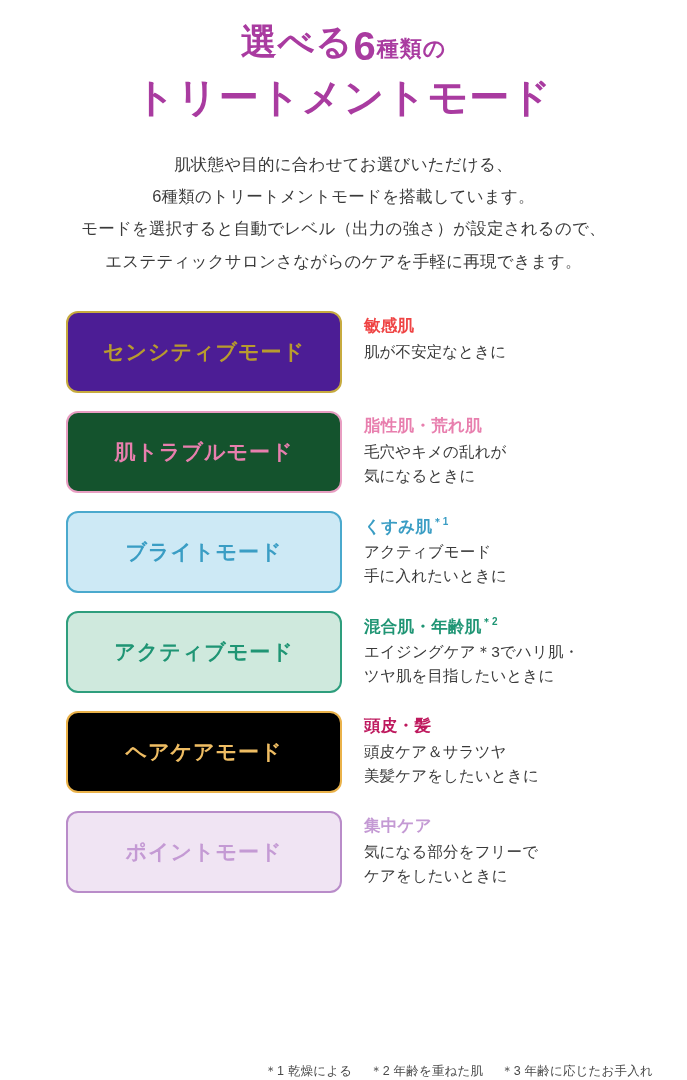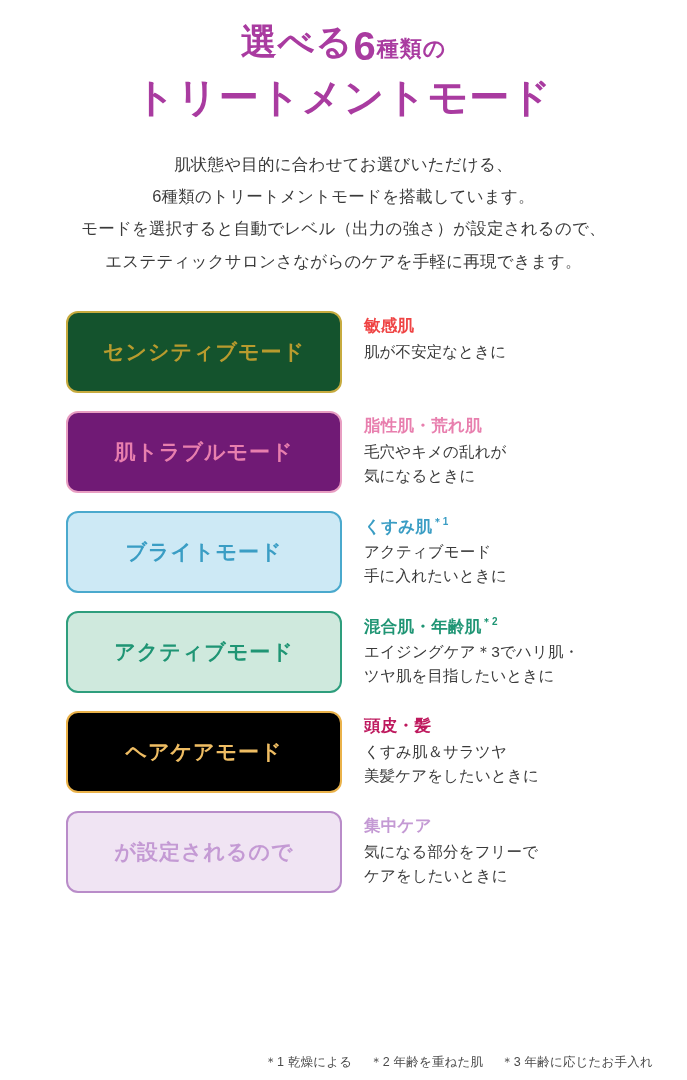--- a/index.html
+++ b/index.html
@@ -109,21 +109,21 @@
     line-height: 1.55;
     color: #3a3a3a;
     letter-spacing: 0.1px;
   }
   .mode-desc div { white-space: nowrap; }
 
   
   .footnotes {
     position: absolute;
     right: 34px;
-    bottom: 9px;
+    bottom: 0;
     font-size: 12.5px;
     color: #4a4a4a;
     letter-spacing: 0.2px;
     white-space: nowrap;
   }
   .footnotes span { margin-left: 14px; }
   .footnotes span:first-child { margin-left: 0; }
 </style>
 </head>
 <body>
@@ -138,35 +138,35 @@
 <div class="lead">
   <div>肌状態や目的に合わせてお選びいただける、</div>
   <div>6種類のトリートメントモードを搭載しています。</div>
   <div>モードを選択すると自動でレベル（出力の強さ）が設定されるので、</div>
   <div>エステティックサロンさながらのケアを手軽に再現できます。</div>
 </div>
 
 <div class="modes">
 
   <div class="mode-row">
-    <div class="mode-chip" style="background: #14532d; border-color: rgb(199, 171, 63);">
+    <div class="mode-chip" style="background: #4c1d95; border-color: rgb(199, 171, 63);">
       <span style="color: rgb(184, 155, 46);">センシティブモード</span>
     </div>
     <div class="mode-text">
       <div class="mode-title" style="color: #ef4444;">
         <span>敏感肌</span><sup></sup>
       </div>
       <div class="mode-desc">
         <div>肌が不安定なときに</div>
       </div>
     </div>
   </div>
 
   <div class="mode-row">
-    <div class="mode-chip" style="background: #701a75; border-color: rgb(232, 158, 194);">
+    <div class="mode-chip" style="background: #14532d; border-color: rgb(232, 158, 194);">
       <span style="color: rgb(232, 127, 174);">肌トラブルモード</span>
     </div>
     <div class="mode-text">
       <div class="mode-title" style="color: rgb(232, 127, 174);">
         <span>脂性肌・荒れ肌</span><sup></sup>
       </div>
       <div class="mode-desc">
         <div>毛穴やキメの乱れが</div>
         <div>気になるときに</div>
       </div>
@@ -205,29 +205,29 @@
 
   <div class="mode-row">
     <div class="mode-chip" style="background: #000000; border-color: rgb(234, 178, 74);">
       <span style="color: rgb(239, 189, 99);">ヘアケアモード</span>
     </div>
     <div class="mode-text">
       <div class="mode-title" style="color: #be185d;">
         <span>頭皮・髪</span><sup></sup>
       </div>
       <div class="mode-desc">
-        <div>くすみ肌＆サラツヤ</div>
+        <div>頭皮ケア＆サラツヤ</div>
         <div>美髪ケアをしたいときに</div>
       </div>
     </div>
   </div>
 
   <div class="mode-row">
     <div class="mode-chip" style="background: rgb(240, 228, 243); border-color: rgb(185, 140, 201);">
-      <span style="color: rgb(196, 154, 212);">が設定されるので</span>
+      <span style="color: rgb(196, 154, 212);">ポイントモード</span>
     </div>
     <div class="mode-text">
       <div class="mode-title" style="color: rgb(196, 154, 212);">
         <span>集中ケア</span><sup></sup>
       </div>
       <div class="mode-desc">
         <div>気になる部分をフリーで</div>
         <div>ケアをしたいときに</div>
       </div>
     </div>

